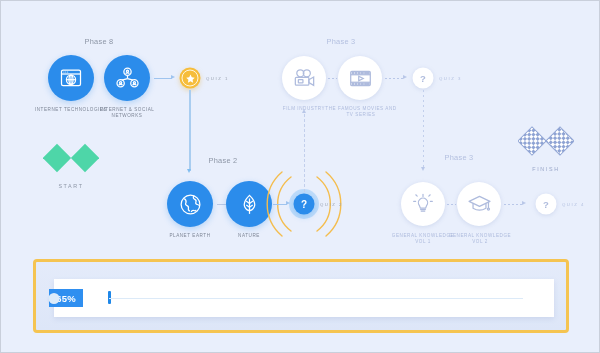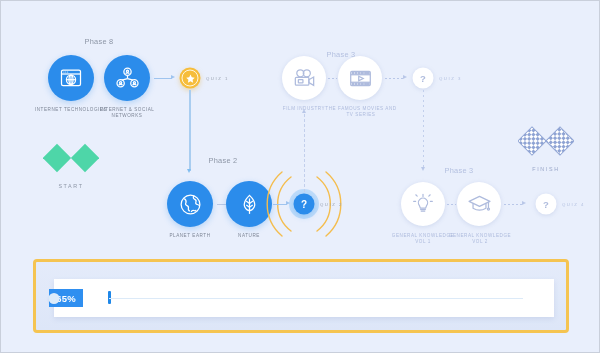--- a/index.html
+++ b/index.html
@@ -27,21 +27,21 @@
     position:absolute;transform:translateX(-50%);
     text-align:center;line-height:1.35;
     font-size:4.6px;letter-spacing:.55px;
     color:#7d8696;white-space:nowrap;
   }
   .nlabel.locked{color:#aebbdd;}
   .phase{
     position:absolute;transform:translateX(-50%);
     font-size:7.4px;color:#8d96a6;letter-spacing:.25px;white-space:nowrap;
   }
-  .phase.locked{color:#b4c0e0;margin-top:13px;}
+  .phase.locked{color:#b4c0e0;}
   .quizlabel{
     position:absolute;transform:translateY(-50%);
     font-size:4.3px;letter-spacing:1.5px;color:#9aa3b2;white-space:nowrap;
   }
   .quizlabel.locked{color:#b4c0e0;}
 
   
   .dash-h{position:absolute;height:1px;
     background:repeating-linear-gradient(to right,#b9c7e8 0 2px,transparent 2px 4px);}
   .solid-h{position:absolute;height:1.2px;background:#9fc4ef;}

